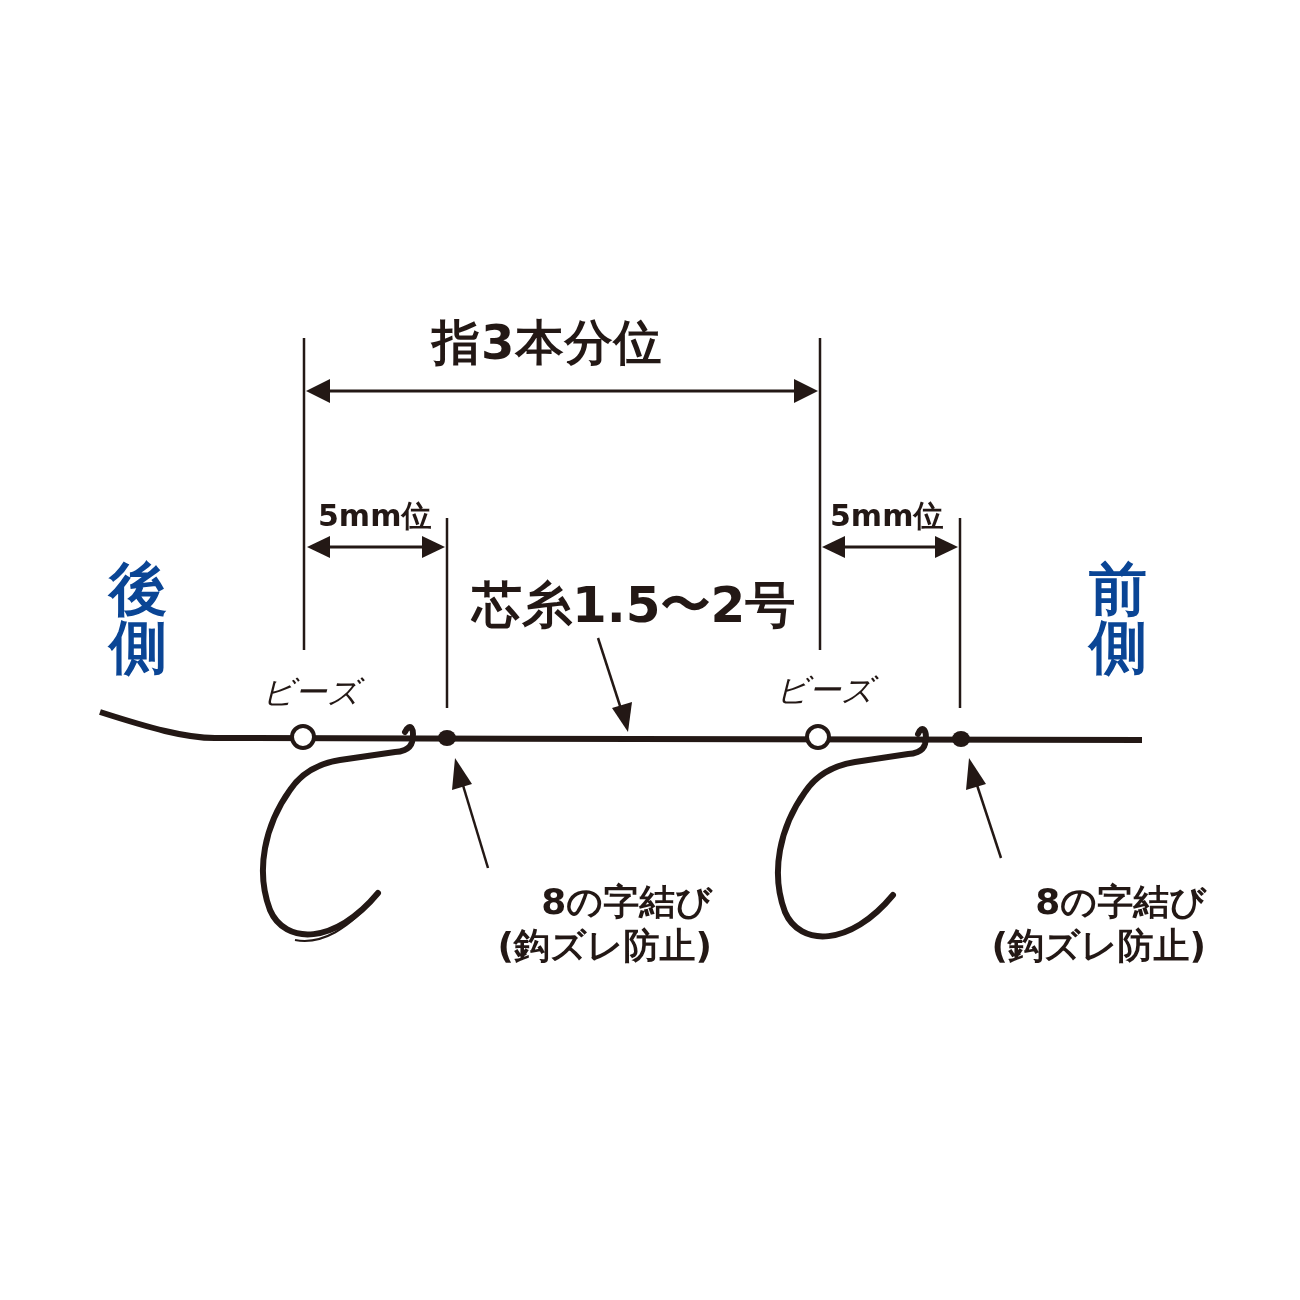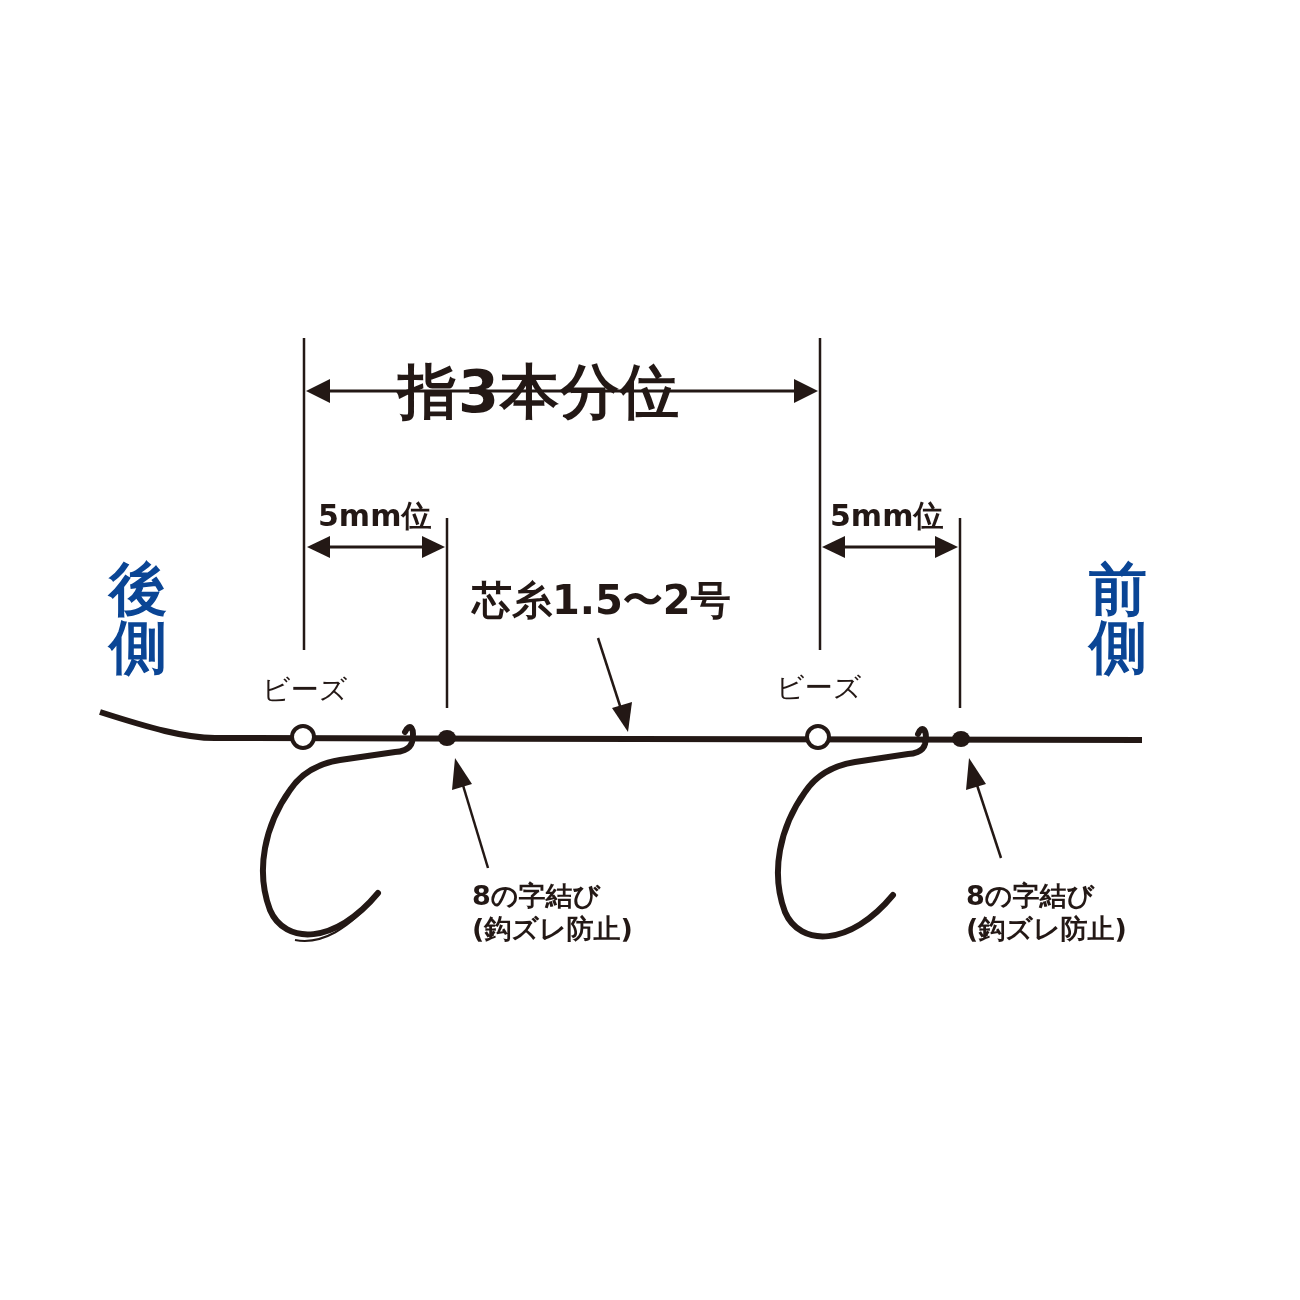--- a/index.html
+++ b/index.html
@@ -1,24 +1,24 @@
 <!DOCTYPE html>
 <html><head>
 <meta charset="utf-8">
 <style>
   html, body { margin:0; padding:0; background:#ffffff; }
   body { width:1300px; height:1300px; position:relative; overflow:hidden;
          font-family: "DejaVu Sans", "Liberation Sans", sans-serif; }
   svg { position:absolute; left:0; top:0; }
   .lbl { position:absolute; color:#231815; font-weight:bold; white-space:nowrap; line-height:1; }
-  .title { font-size:59px; left:398px; top:318px; letter-spacing:1px;margin-top:44px; }
+  .title { font-size:48px; left:432px; top:318px; letter-spacing:1px; }
   .mm { font-size:30px;margin-top:27px; }
-  .core { font-size:40px; left:472px; top:580px; }
-  .beads { font-size:28px; font-weight:normal; }
-  .knot { font-size:27px; text-align:left; line-height:1.22; }
+  .core { font-size:50px; left:472px; top:580px; }
+  .beads { font-size:32px; font-weight:normal;font-style:italic; }
+  .knot { font-size:36px; text-align:right; line-height:1.22; }
   .side { position:absolute; color:#0a4595; font-weight:bold; font-size:58px; line-height:1.0; width:64px; text-align:center; }
 </style>
 </head>
 <body>
 
 <svg width="1300" height="1300" viewBox="0 0 1300 1300">
   <defs>
     <marker id="ah" markerWidth="10" markerHeight="10" refX="9" refY="5" orient="auto" markerUnits="userSpaceOnUse">
       <path d="M0,0 L10,5 L0,10 z" fill="#231815"></path>
     </marker>

